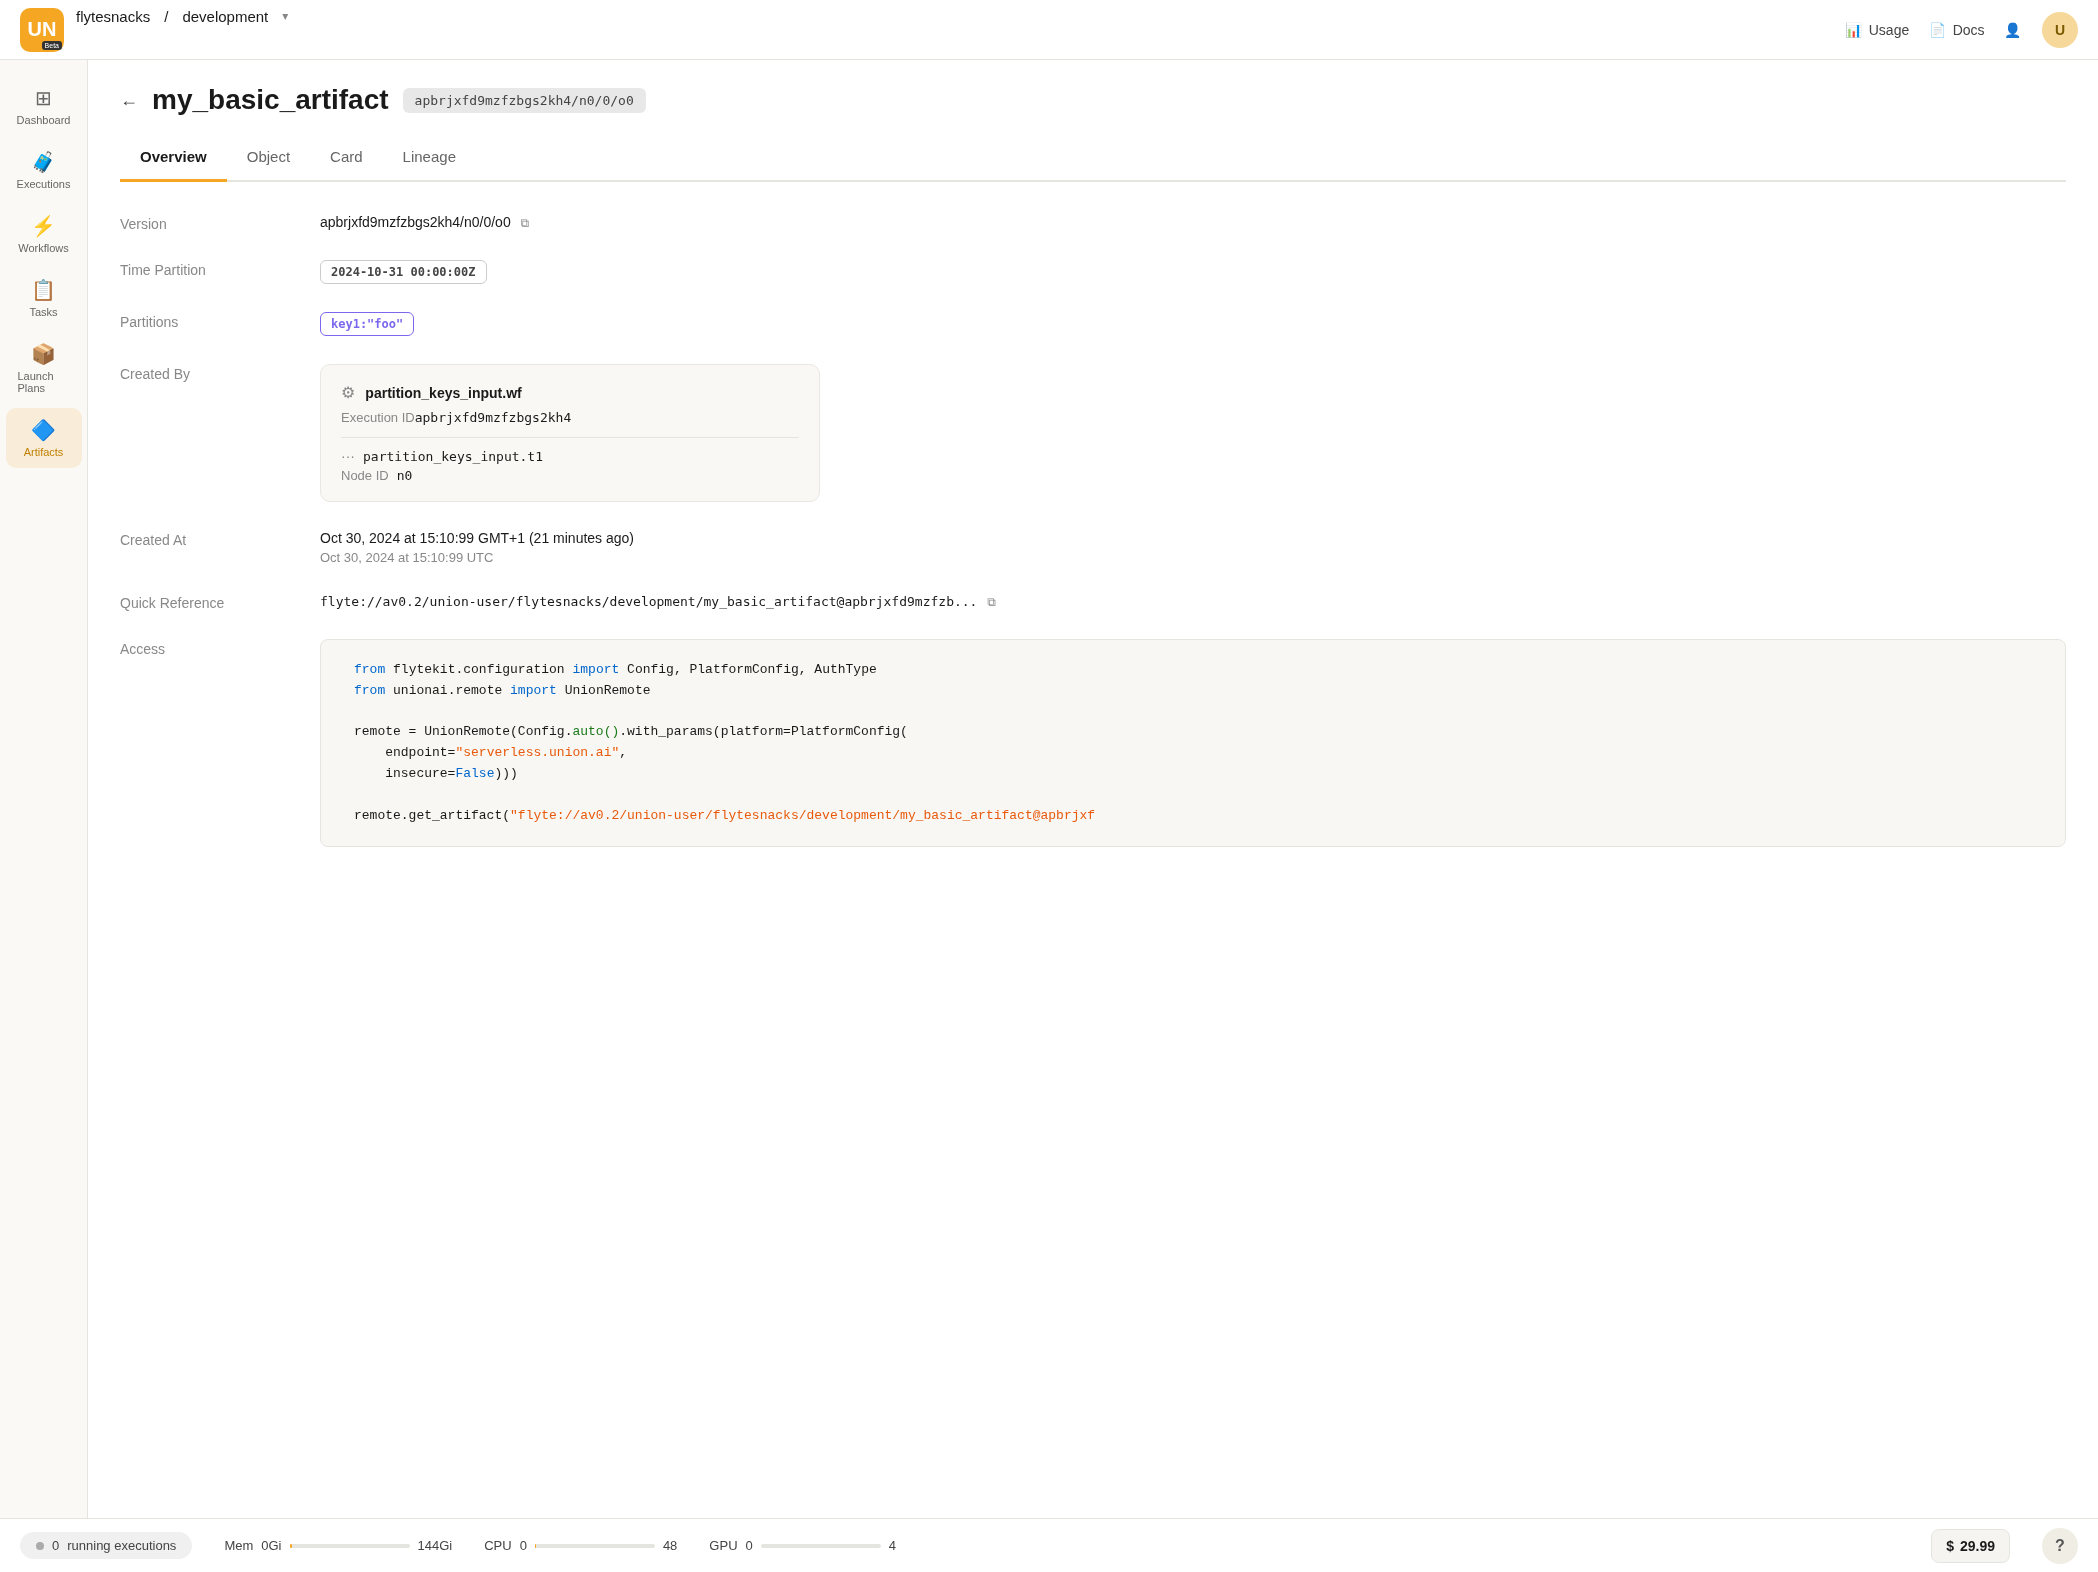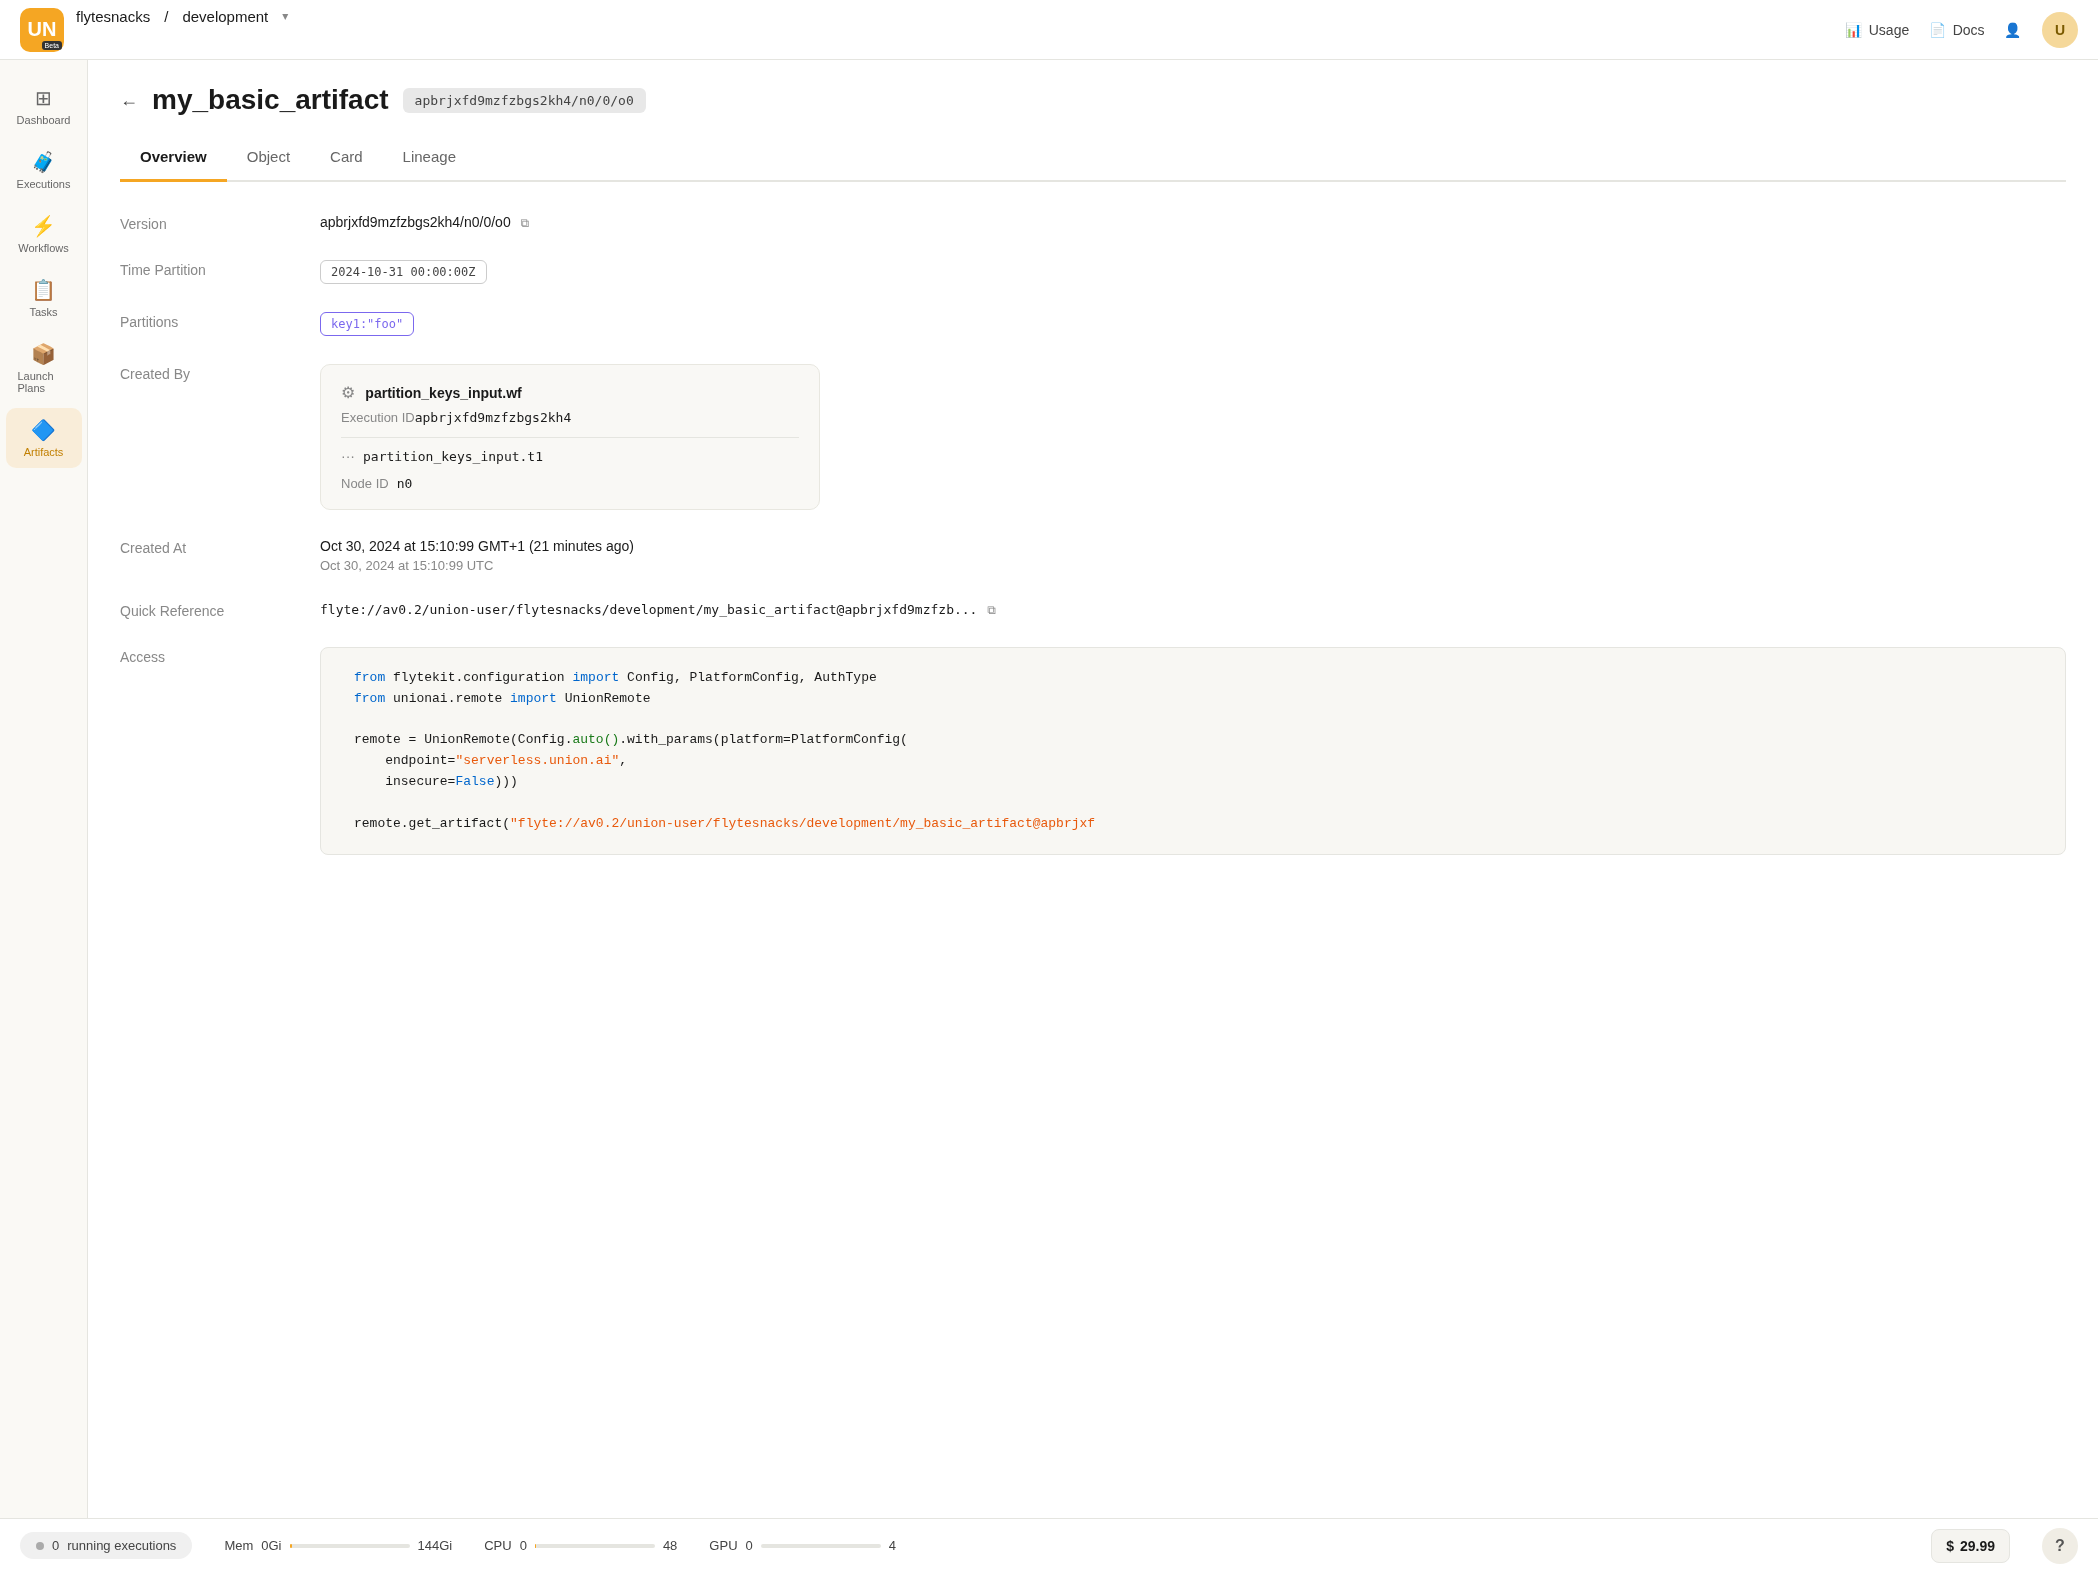--- a/index.html
+++ b/index.html
@@ -81,21 +81,21 @@
     .tab.active { color: #1a1a1a; font-weight: 600; border-bottom-color: #f5a623; }
 
     
     .overview-content { padding: 32px 32px; }
     .field-row { display: flex; gap: 0; margin-bottom: 28px; align-items: flex-start; }
     .field-label { width: 200px; font-size: 14px; color: #888; padding-top: 2px; flex-shrink: 0; }
     .field-value { flex: 1; font-size: 14px; color: #1a1a1a; }
 
     .tag-badge {
       display: inline-block; border: 1px solid #ccc; border-radius: 6px;
-      padding: 4px 10px; font-size: 12px; font-family: monospace; color: #444;
+      padding: 4px 10px; font-size: 12px; font-family: monospace; color: #444; font-weight: bold;
     }
     .tag-badge.highlighted { border-color: #7b68ee; color: #7b68ee; }
 
     .copy-icon { cursor: pointer; color: #888; font-size: 12px; margin-left: 6px; }
 
     
     .created-by-card {
       background: #f9f8f5; border: 1px solid #e8e7e0; border-radius: 10px;
       padding: 18px 20px; max-width: 500px;
     }
@@ -273,21 +273,21 @@
                 </div>
                 <div class="execution-row">
                   <span>Execution ID</span>
                   <span class="execution-id">apbrjxfd9mzfzbgs2kh4</span>
                 </div>
                 <hr class="divider-line">
                 <div class="node-row">
                   <span class="dots-icon">···</span>
                   <span class="node-name">partition_keys_input.t1</span>
                 </div>
-                <div class="node-row" style="margin-top:12px;">
+                <div class="node-row" style="margin-top:4px;">
                   <span style="color:#888;font-size:13px;">Node ID</span>
                   <span class="node-id-val">n0</span>
                 </div>
               </div>
             </div>
           </div>
 
           <div class="field-row">
             <span class="field-label">Created At</span>
             <div class="field-value">

